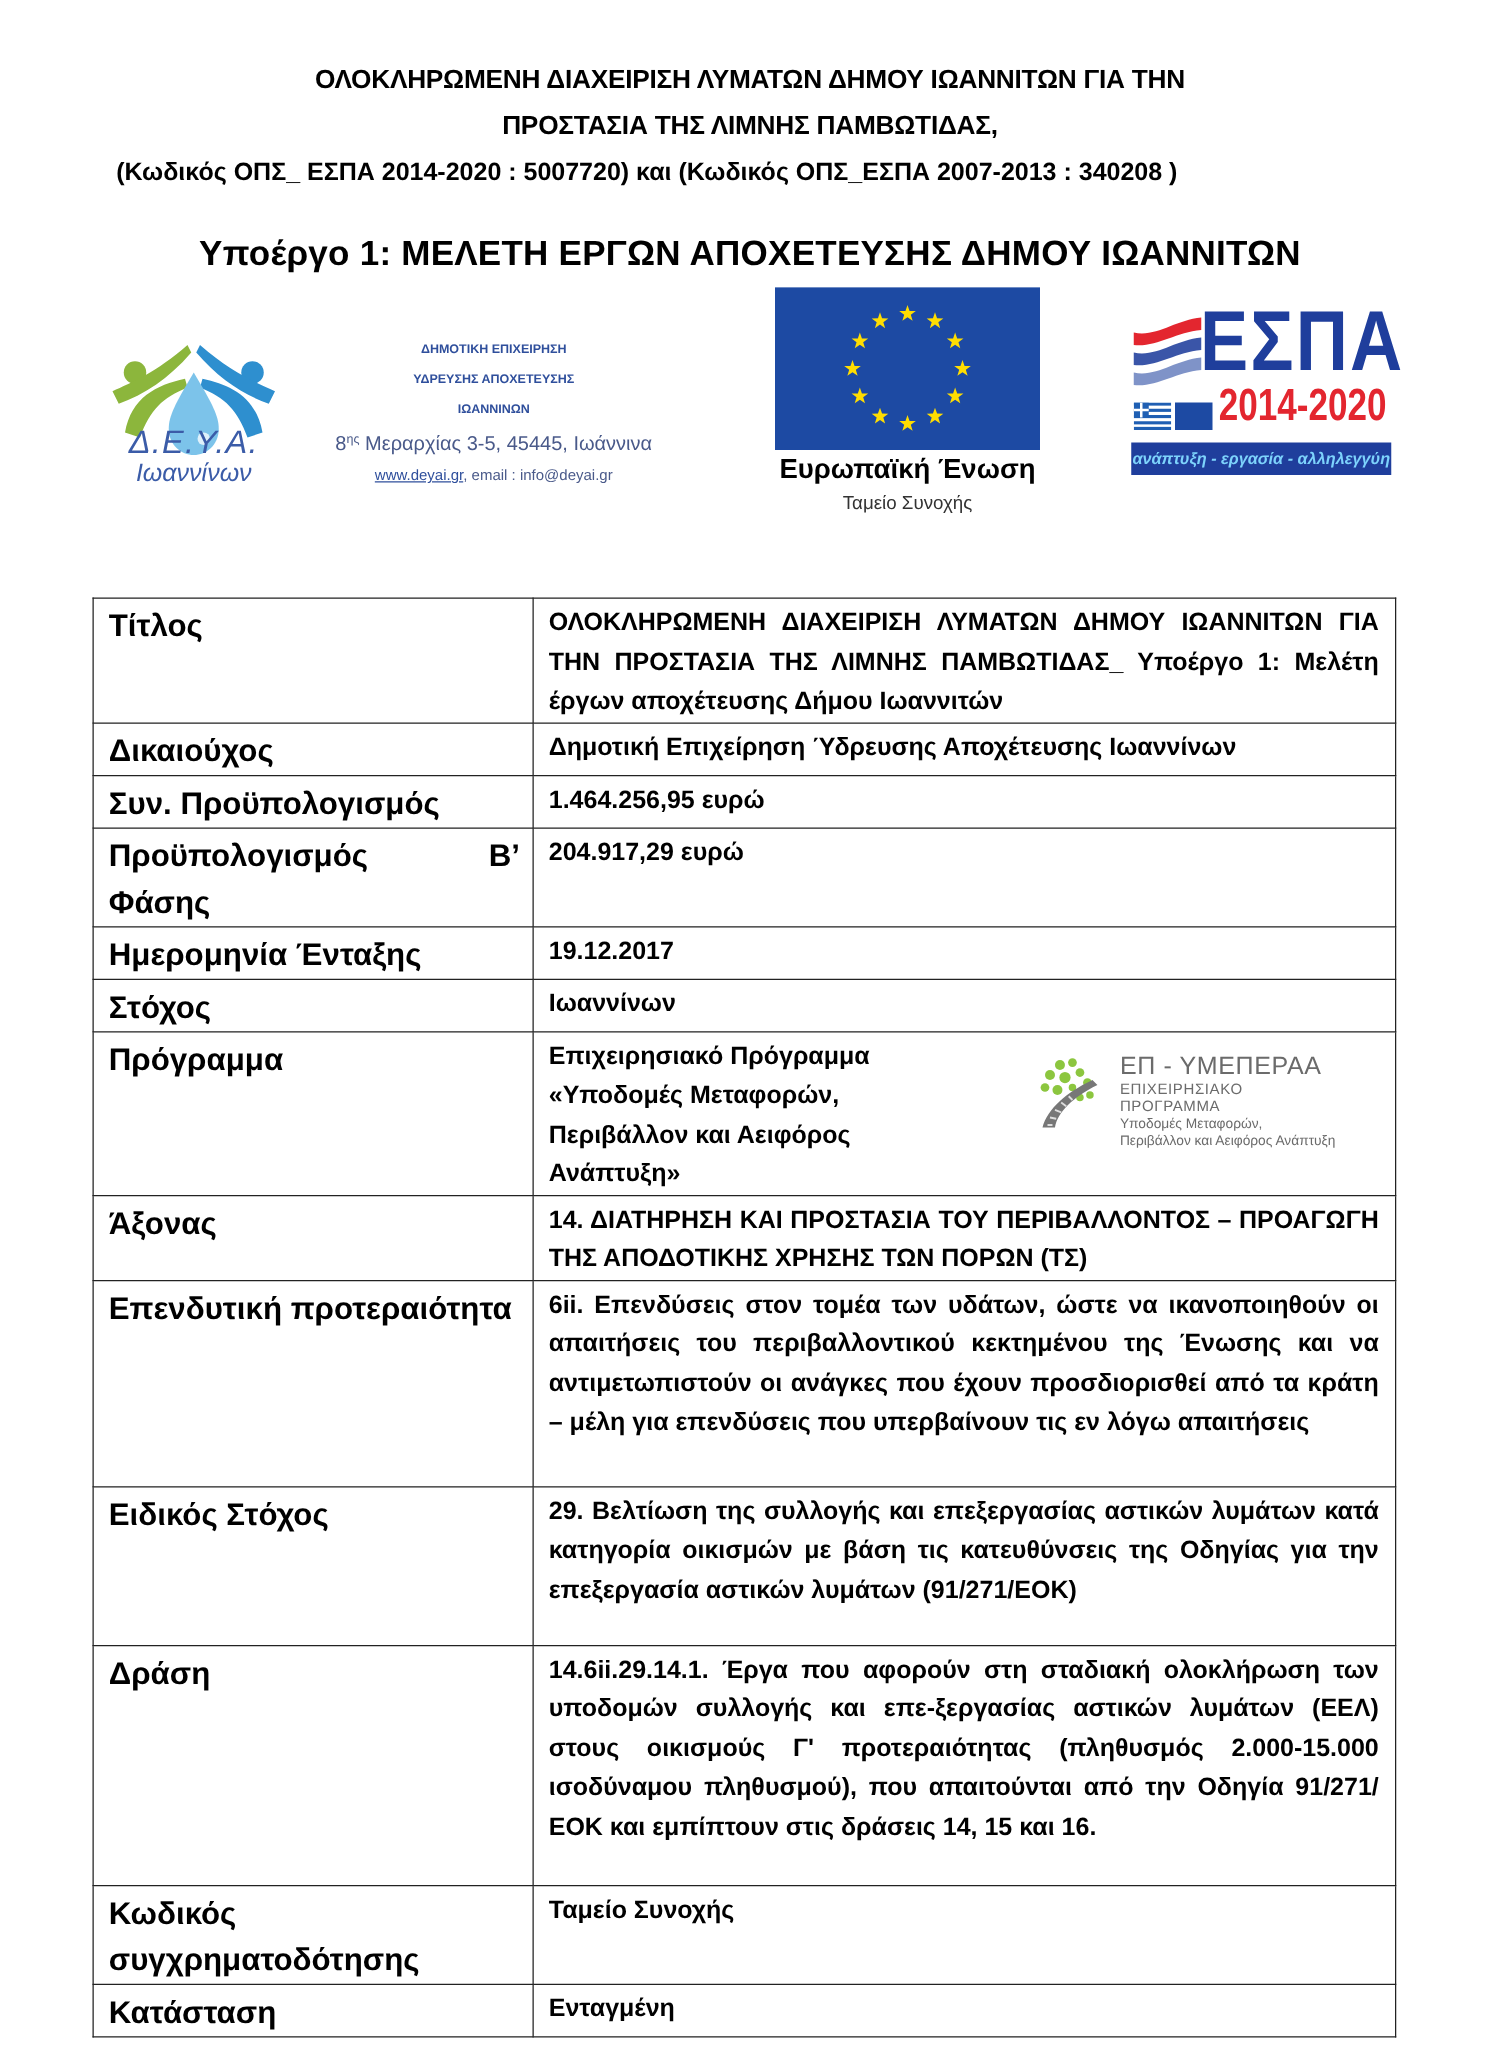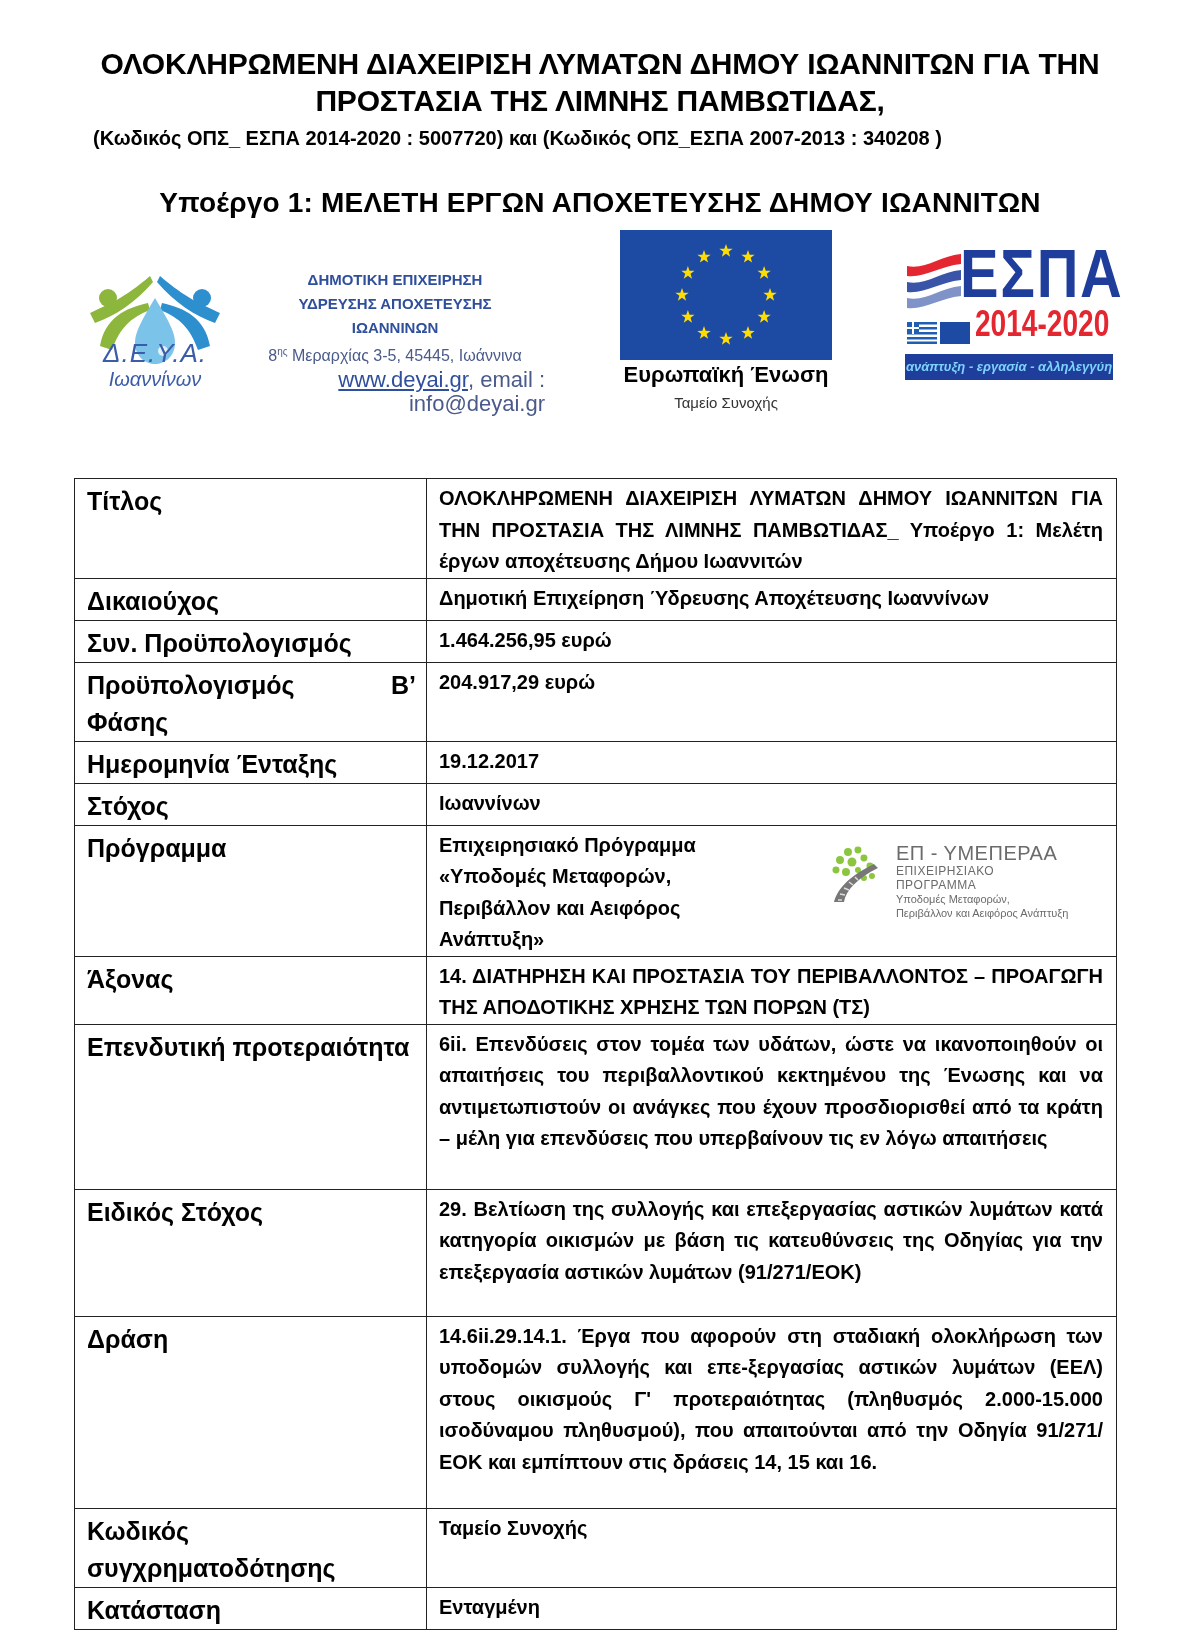--- a/index.html
+++ b/index.html
@@ -1,30 +1,30 @@
 <!DOCTYPE html>
 <html><head>
 <meta charset="utf-8">
 <style>
   html, body { margin: 0; padding: 0; background: #ffffff; }
   body { width: 1200px; height: 1650px; position: relative; overflow: hidden; font-family: "Liberation Sans", "DejaVu Sans", sans-serif; color: #000; }
   .abs { position: absolute; }
-  .h-title { left: 0; width: 1200px; text-align: center; font-weight: bold; font-size: 30px; line-height: 32px; letter-spacing: -0.2px; }
+  .h-title { left: 0; width: 1200px; text-align: center; font-weight: bold; font-size: 21px; line-height: 32px; letter-spacing: -0.2px; }
   .h-codes { left: 0; width: 1035px; text-align: center; font-weight: bold; font-size: 20px; line-height: 26px; }
   .h-sub { left: 0; width: 1200px; text-align: center; font-weight: bold; font-size: 28px; line-height: 34px; letter-spacing: 0.2px; }
 
   
   .deya-logo { left: 80px; top: 238px; width: 150px; height: 160px; }
   .deya-name { left: 80px; top: 338px; width: 150px; text-align: center; color: #3b5ca8; font-size: 26px; font-style: italic; letter-spacing: 1px; }
   .deya-city { left: 80px; top: 368px; width: 150px; text-align: center; color: #3b5ca8; font-size: 20px; font-style: italic; }
 
   .org-block { left: 245px; top: 268px; width: 300px; text-align: center; }
-  .org-line { color: #2f4f9c; font-weight: bold; font-size: 15px; line-height: 24px; }
+  .org-line { color: #2f4f9c; font-weight: bold; font-size: 10px; line-height: 24px; }
   .org-addr { color: #4a5a8a; font-size: 16px; line-height: 24px; }
-  .org-contact { color: #4a5a8a; font-size: 22px; line-height: 24px; text-align: right; }
+  .org-contact { color: #4a5a8a; font-size: 12px; line-height: 24px; }
   .org-contact a { color: #2f4f9c; text-decoration: underline; }
   .org-addr sup { font-size: 10px; }
 
   
   .eu-flag { left: 620px; top: 230px; width: 212px; height: 130px; background: #1d4aa3; }
   .eu-caption { left: 600px; top: 362px; width: 252px; text-align: center; font-weight: bold; font-size: 22px; }
   .eu-sub { left: 600px; top: 394px; width: 252px; text-align: center; font-size: 15px; color: #333; }
   .espa-word { left: 960px; top: 238px; font-size: 68px; font-weight: bold; color: #1f3e9c; letter-spacing: 2px; line-height: 70px; transform: scaleX(0.85); transform-origin: left top; }
   .espa-years { left: 975px; top: 304px; font-size: 36px; font-weight: bold; color: #e3262f; line-height: 40px; transform: scaleX(0.78); transform-origin: left top; }
   .espa-bar { left: 905px; top: 354px; width: 208px; height: 26px; background: #1f3e9c; color: #7dd3fc; font-size: 13px; font-style: italic; font-weight: bold; text-align: center; line-height: 26px; }

